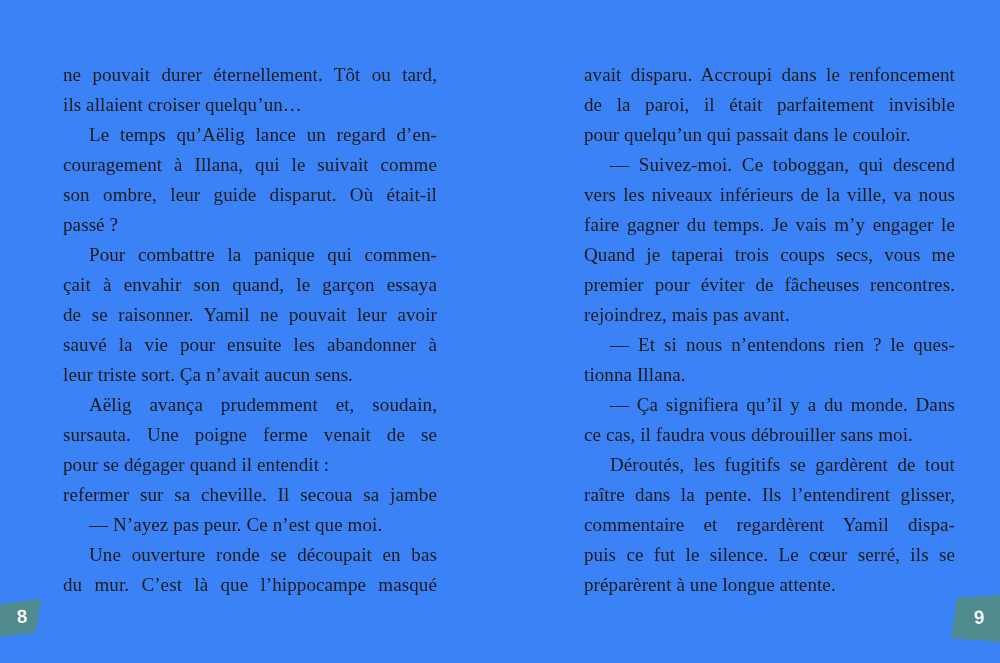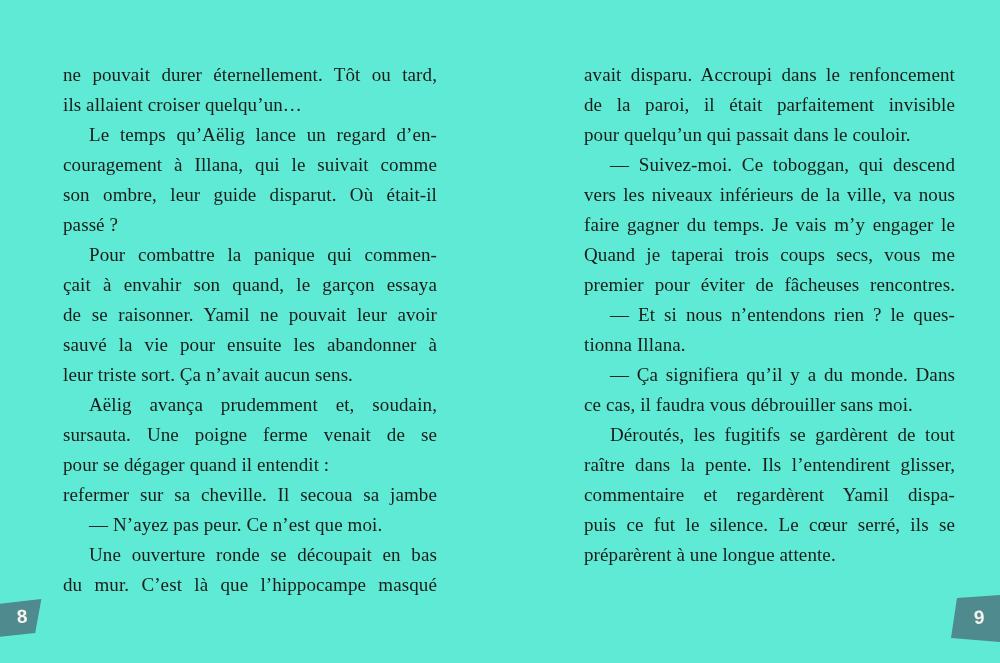--- a/index.html
+++ b/index.html
@@ -7,21 +7,21 @@
     padding: 0;
     width: 1000px;
     height: 663px;
     overflow: hidden;
     background: #fcfcfa;
   }
   .spread {
     position: relative;
     width: 1000px;
     height: 663px;
-    background: #5eead4;
+    background: #3b82f6;
     font-family: "Liberation Serif", serif;
     color: #1d1c1a;
   }
   .page {
     position: absolute;
     top: 60px;
   }
   .page-left  { left: 63px;  width: 374px; }
   .page-right { left: 584px; width: 371px; }
   .line {
@@ -96,20 +96,21 @@
 
   <div class="page page-right">
     <div class="line">avait disparu. Accroupi dans le renfoncement</div>
     <div class="line">de la paroi, il était parfaitement invisible</div>
     <div class="line para-end">pour quelqu’un qui passait dans le couloir.</div>
     <div class="line indent">— Suivez-moi. Ce toboggan, qui descend</div>
     <div class="line">vers les niveaux inférieurs de la ville, va nous</div>
     <div class="line">faire gagner du temps. Je vais m’y engager le</div>
     <div class="line">Quand je taperai trois coups secs, vous me</div>
     <div class="line">premier pour éviter de fâcheuses rencontres.</div>
+    <div class="line para-end">rejoindrez, mais pas avant.</div>
     <div class="line indent">— Et si nous n’entendons rien ? le ques-</div>
     <div class="line para-end">tionna Illana.</div>
     <div class="line indent">— Ça signifiera qu’il y a du monde. Dans</div>
     <div class="line para-end">ce cas, il faudra vous débrouiller sans moi.</div>
     <div class="line indent">Déroutés, les fugitifs se gardèrent de tout</div>
     <div class="line">raître dans la pente. Ils l’entendirent glisser,</div>
     <div class="line">commentaire et regardèrent Yamil dispa-</div>
     <div class="line">puis ce fut le silence. Le cœur serré, ils se</div>
     <div class="line para-end">préparèrent à une longue attente.</div>
   </div>

